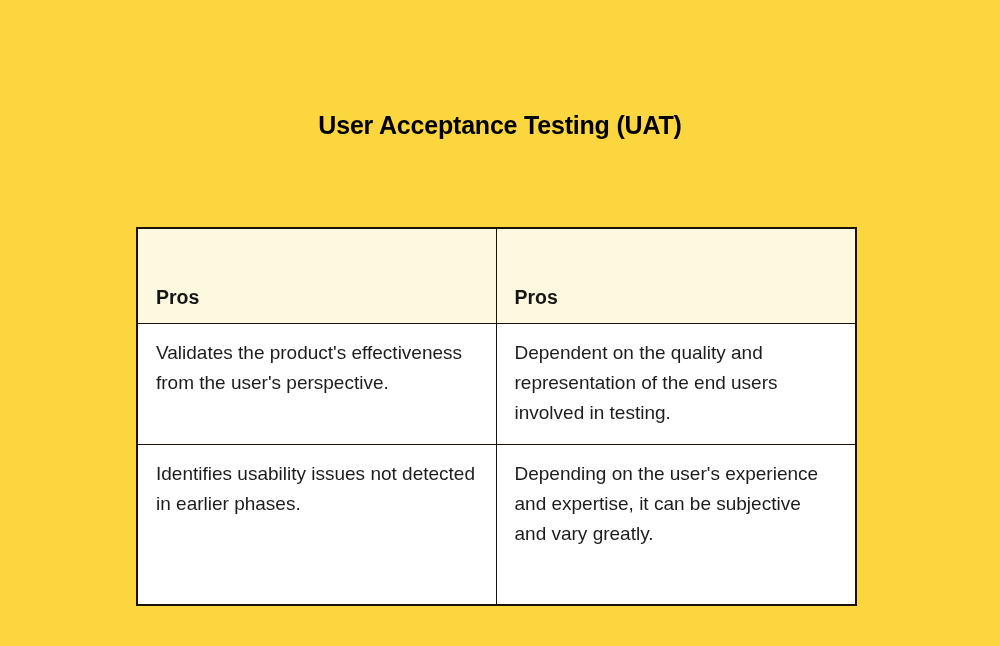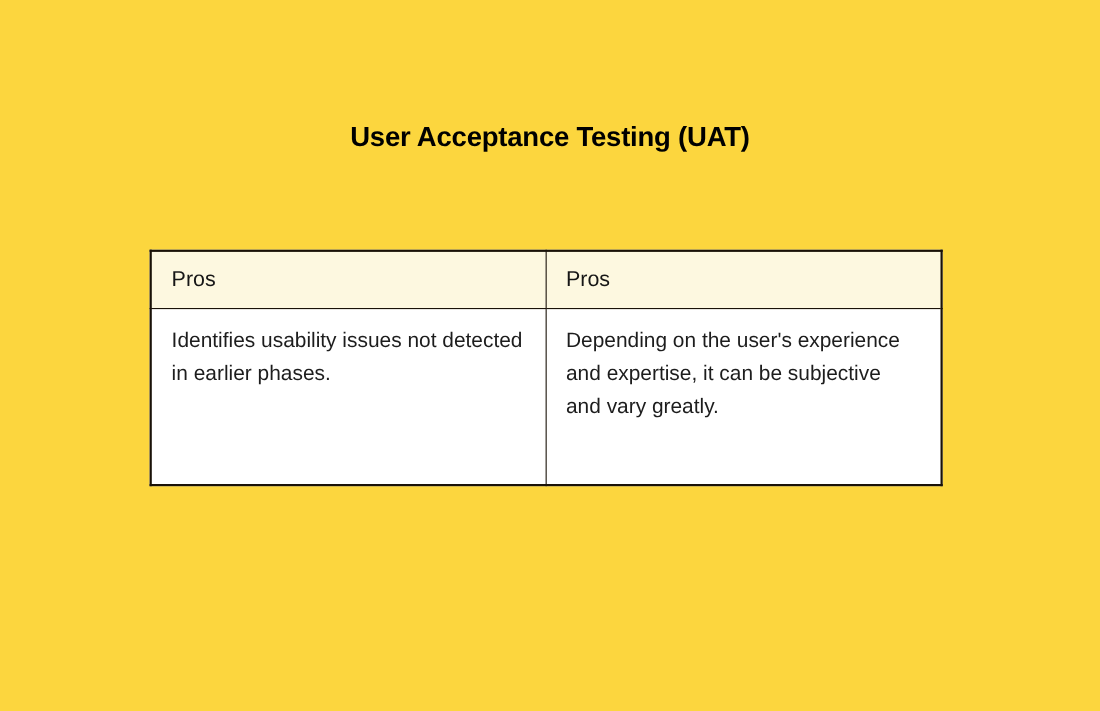--- a/index.html
+++ b/index.html
@@ -56,23 +56,24 @@
   .proscons-table td {
     border: 1.6px solid #1a1208;
     vertical-align: top;
     text-align: left;
     padding: 0;
   }
 
   .th-inner {
     padding: 13px 18px 14px 18px;
     font-size: 19.5px;
-    font-weight: normal;
+    font-weight: bold;
     color: #161616;
     line-height: 24px;
+    margin-top: 43px;
   }
 
   .proscons-table thead th {
     background: #FDF8E0;
   }
 
   .td-inner {
     padding: 14px 20px 16px 18px;
     font-size: 19px;
     font-weight: normal;
@@ -100,20 +101,28 @@
       <tr>
         <th>
           <div class="th-inner">Pros</div>
         </th>
         <th>
           <div class="th-inner">Pros</div>
         </th>
       </tr>
     </thead>
     <tbody>
+      <tr>
+        <td>
+          <div class="td-inner">Validates the product's effectiveness from the user's perspective.</div>
+        </td>
+        <td>
+          <div class="td-inner">Dependent on the quality and representation of the end users involved in testing.</div>
+        </td>
+      </tr>
       <tr class="row-tall">
         <td>
           <div class="td-inner">Identifies usability issues not detected in earlier phases.</div>
         </td>
         <td>
           <div class="td-inner">Depending on the user's experience and expertise, it can be subjective and vary greatly.</div>
         </td>
       </tr>
     </tbody>
   </table>

